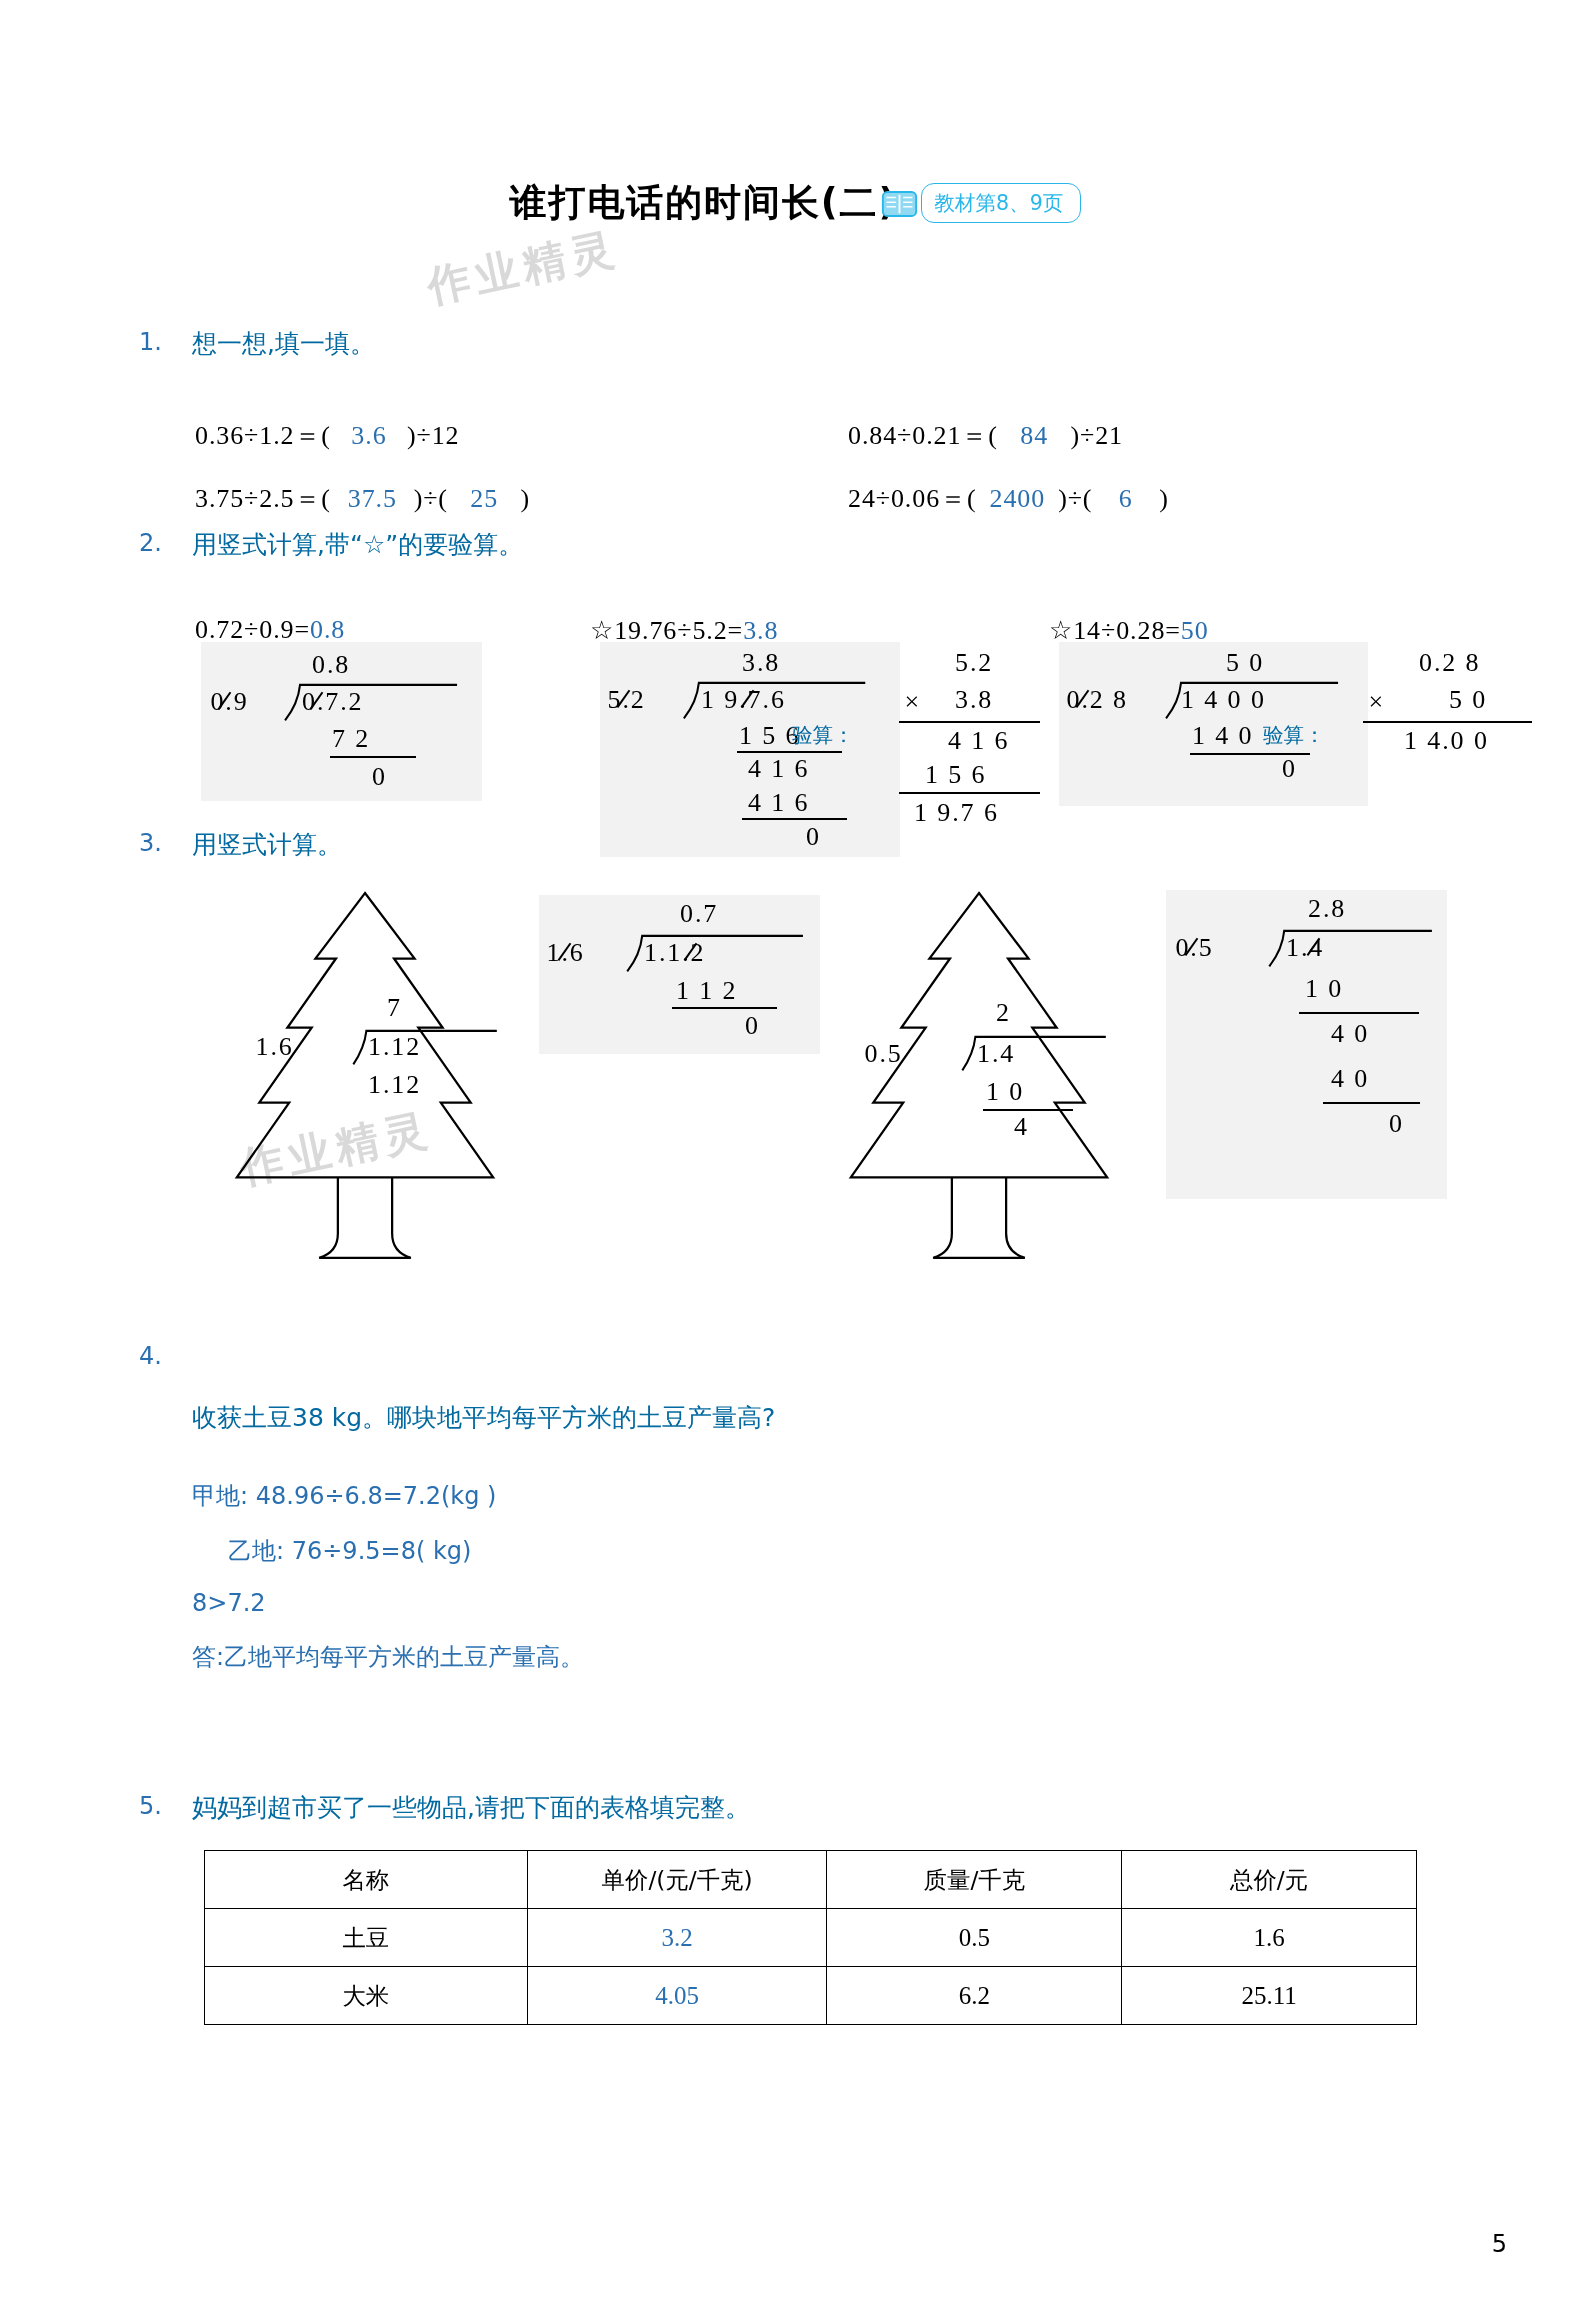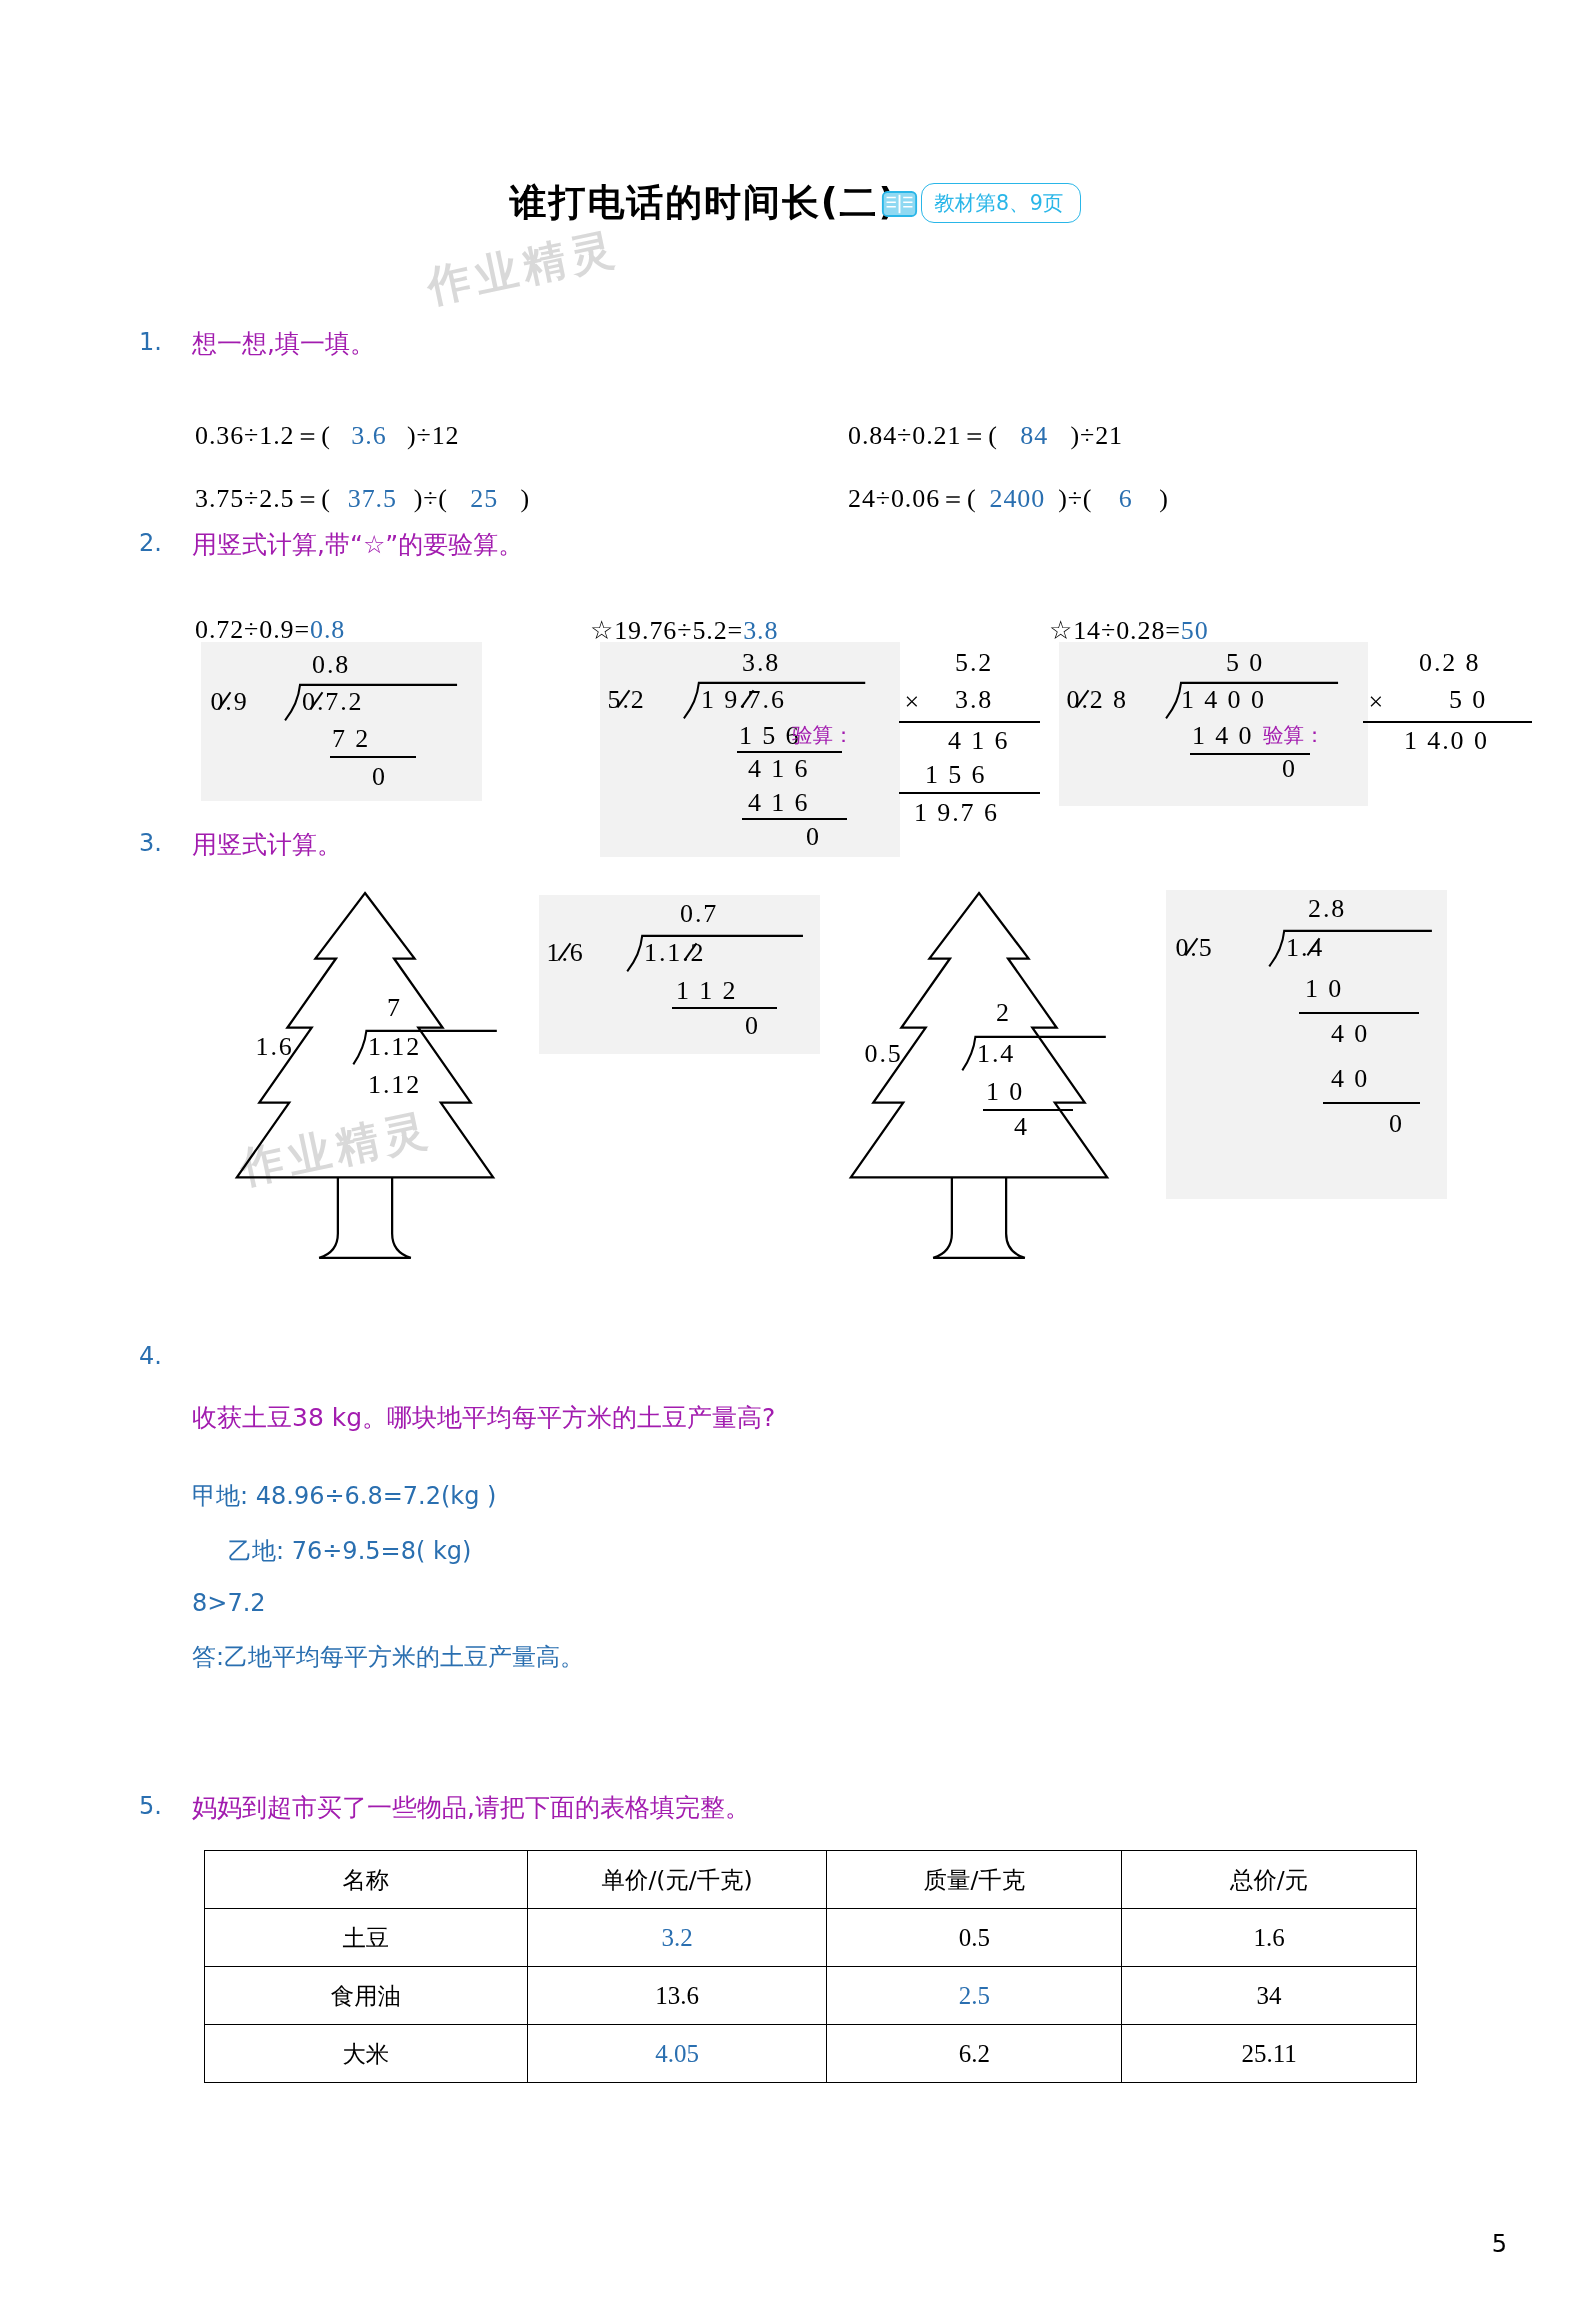--- a/index.html
+++ b/index.html
@@ -50,21 +50,21 @@
   .qnum {
     position:absolute;
     font-family:"DejaVu Sans", sans-serif;
     font-size:24px;
     color:#2a6fb0;
   }
   .qtext {
     position:absolute;
     font-family:"DejaVu Sans", sans-serif;
     font-size:25px;
-    color:#a21caf;
+    color:#0369a1;
     white-space:nowrap;
   }
   .mono {
     font-family:"Liberation Serif", serif;
     font-size:26px;
     letter-spacing:0.9px;
   }
   .ans { color:#2a6fb0; }
   .blue { color:#2a6fb0; }
 
@@ -345,26 +345,20 @@
       <th style="width:295px;">质量/千克</th>
       <th style="width:295px;">总价/元</th>
     </tr>
     <tr>
       <td class="lbl" style="height:58px;">土豆</td>
       <td class="ans">3.2</td>
       <td>0.5</td>
       <td>1.6</td>
     </tr>
     <tr>
-      <td class="lbl" style="height:58px;">食用油</td>
-      <td>13.6</td>
-      <td class="ans">2.5</td>
-      <td>34</td>
-    </tr>
-    <tr>
       <td class="lbl" style="height:58px;">大米</td>
       <td class="ans">4.05</td>
       <td>6.2</td>
       <td>25.11</td>
     </tr>
   </tbody>
     </table>
 
   <div class="pagenum">5</div>
 </div>

